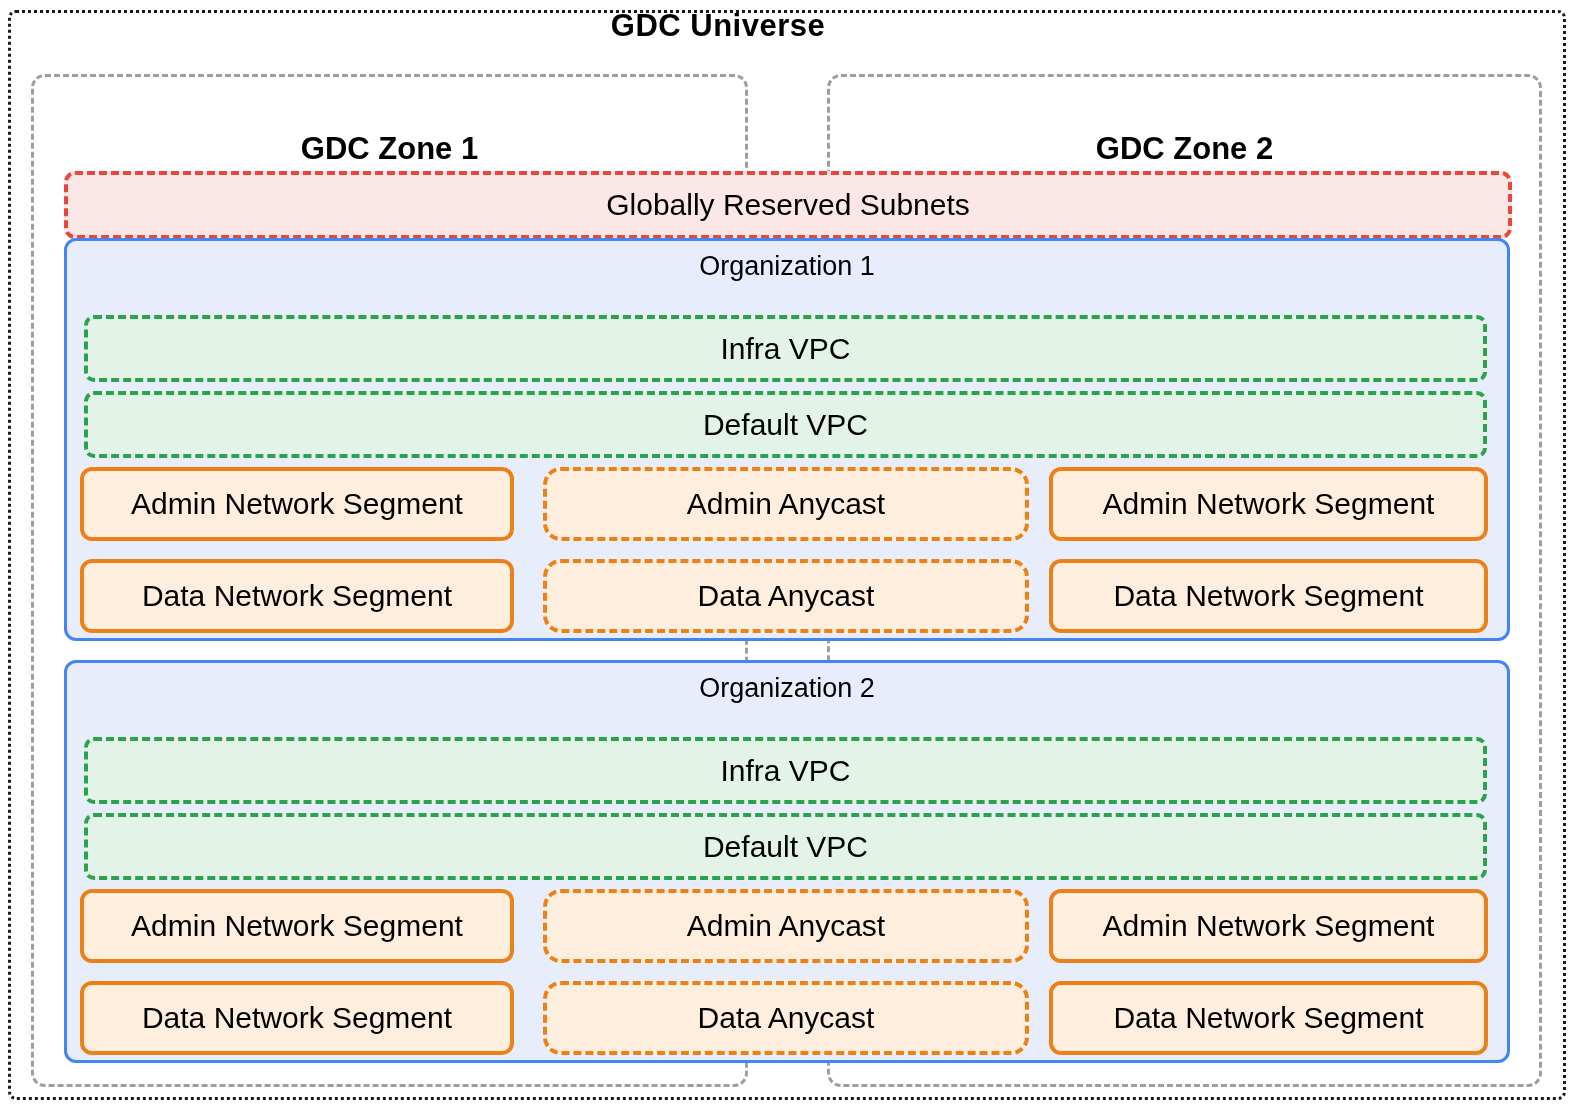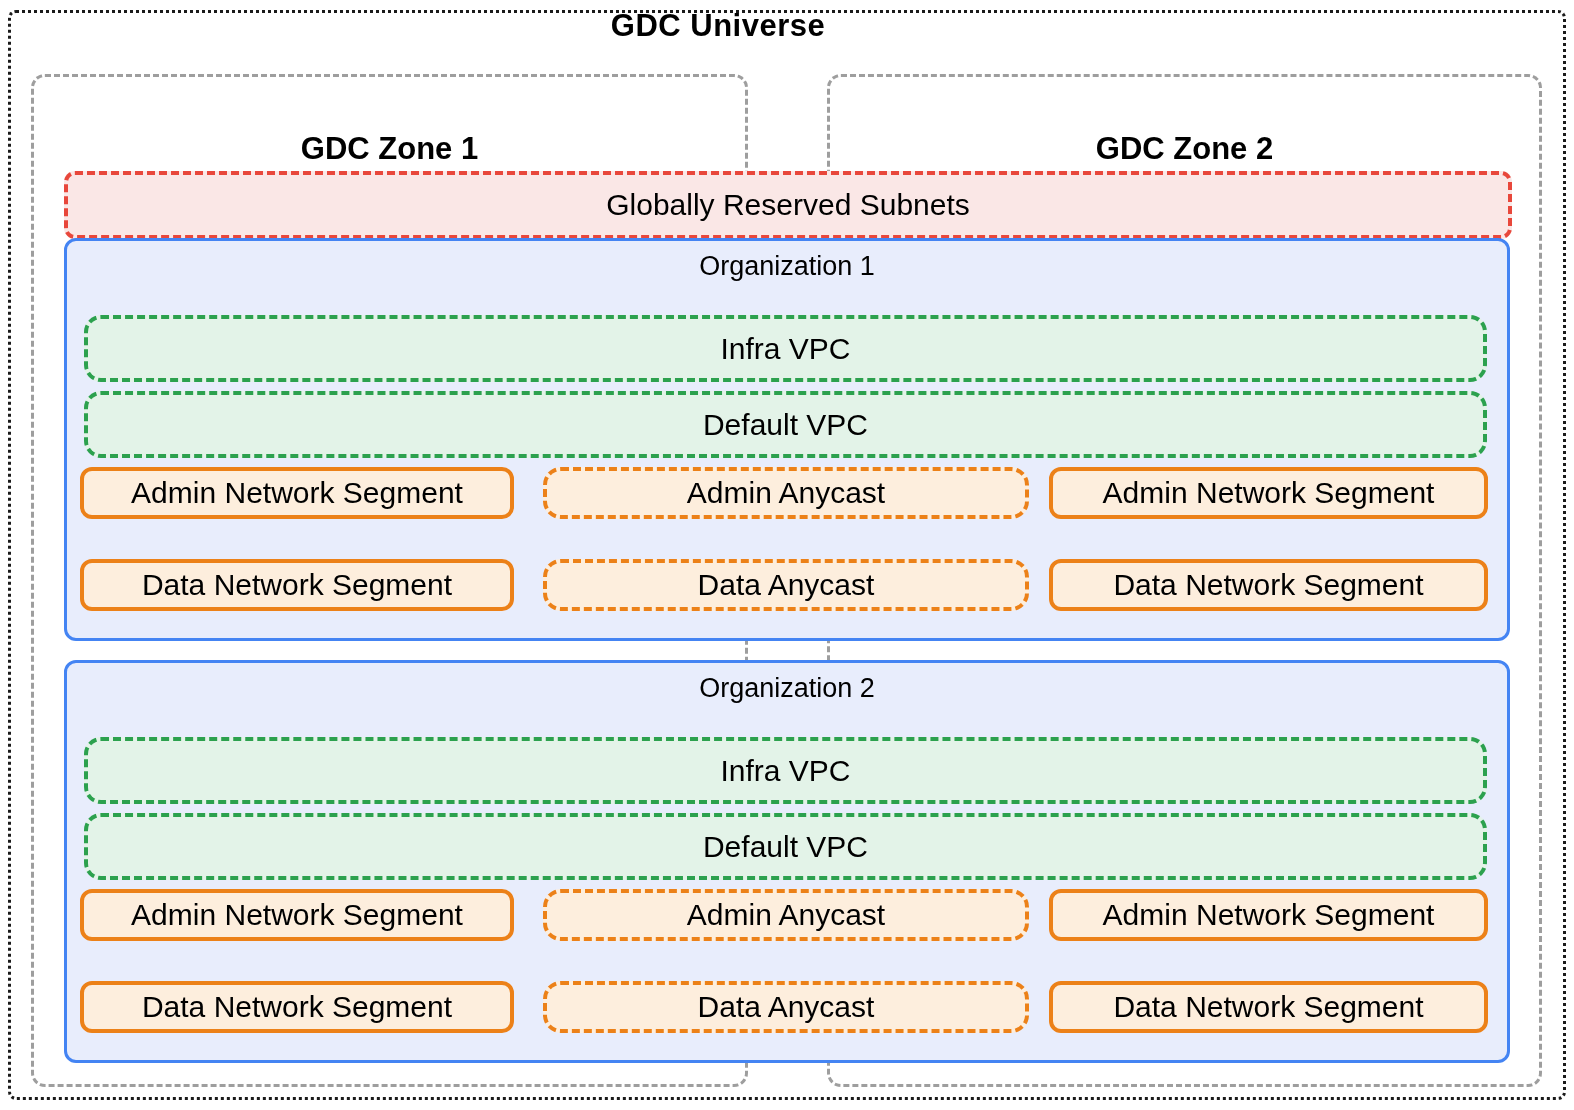--- a/index.html
+++ b/index.html
@@ -86,32 +86,32 @@
     font-size: 27px;
   }
   
   .vpc {
     position: absolute;
     left: 17px;
     width: 1403px; height: 67px;
     box-sizing: border-box;
     background: var(--vpc-fill, #e3f3e8);
     border: 4px dashed var(--vpc-border, #2ca14e);
-    border-radius: 17px;
+    border-radius: 10px;
     display: flex;
     align-items: center;
     justify-content: center;
     font-size: 30px;
   }
   .vpc.infra   { top: 74px; }
   .vpc.default { top: 150px; }
   
   .net-box {
     position: absolute;
-    height: 52px;
+    height: 74px;
     box-sizing: border-box;
     background: var(--segment-fill, #fdeedd);
     border-radius: 12px;
     display: flex;
     align-items: center;
     justify-content: center;
     font-size: 30px;
   }
   .net-box.solid  { border: 4px solid var(--segment-border, #ec8118); }
   .net-box.dashed { border: 4px dashed var(--segment-border, #ec8118); border-radius: 18px; }

